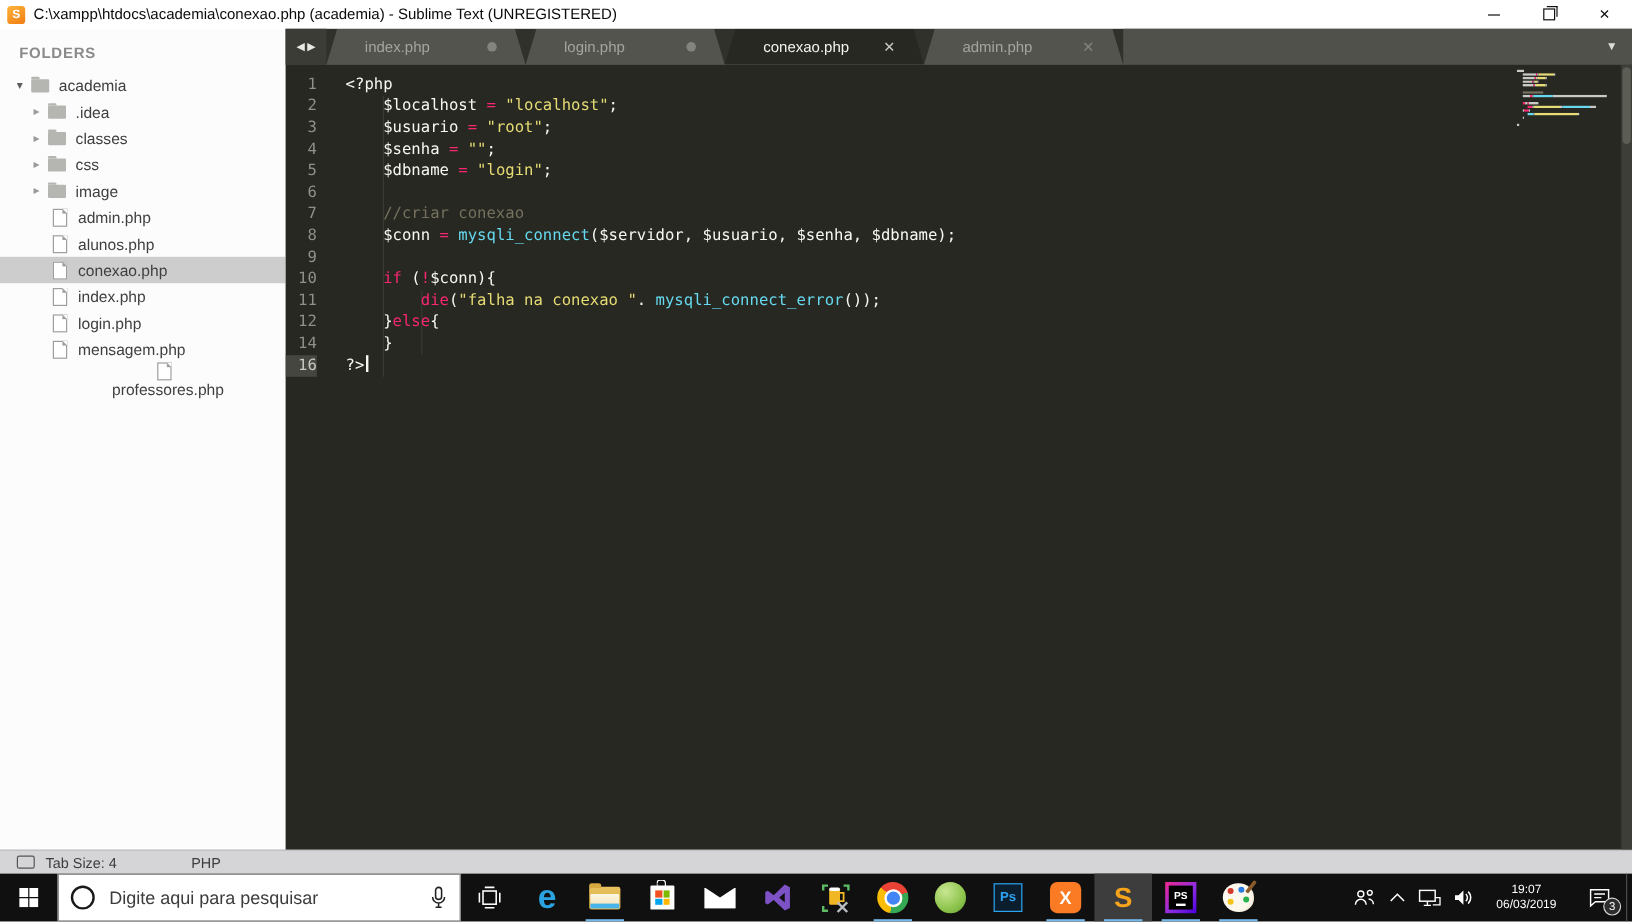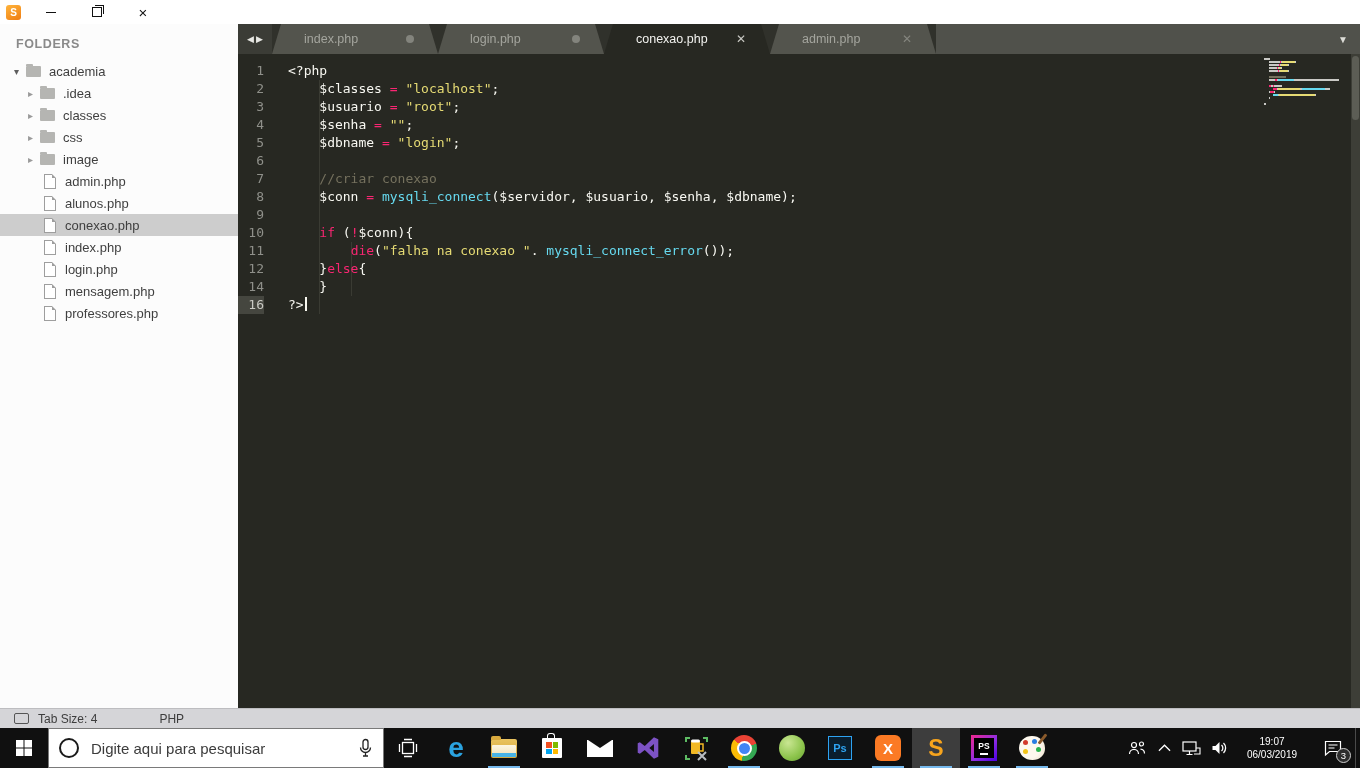--- a/index.html
+++ b/index.html
@@ -132,20 +132,21 @@
     border:1px solid #d0d0d0;color:#fff;font-size:9.5px;display:flex;align-items:center;justify-content:center;box-sizing:border-box;}
   .desk-sliver{width:5px;height:40px;border-left:1px solid #4a4a4a;box-sizing:border-box;flex:none;}
 </style>
 </head>
 <body>
 
 <div class="screen">
 
   <div class="titlebar">
     <span class="title-app-icon">S</span>
+    <span class="title-text">C:\xampp\htdocs\academia\conexao.php (academia) - Sublime Text (UNREGISTERED)</span>
     <div class="win-controls">
       <div class="win-btn">
           <span class="ic-min"></span>
         </div>
       <div class="win-btn">
           <span class="ic-restore"></span>
         </div>
       <div class="win-btn">
           <span class="ic-close">×</span>
         </div>
@@ -199,21 +200,21 @@
             <span>index.php</span>
           </div>
           <div class="tree-item" style="padding-left: 42px;">
             <span class="file-ico"></span>
             <span>login.php</span>
           </div>
           <div class="tree-item" style="padding-left: 42px;">
             <span class="file-ico"></span>
             <span>mensagem.php</span>
           </div>
-          <div class="tree-item" style="padding-left: 42px;">
+          <div class="tree-item" style="padding-left: 42px; flex-direction: column;">
             <span class="file-ico"></span>
             <span>professores.php</span>
           </div>
         </div>
     </div>
 
     <div class="editor-col">
       <div class="tabbar">
         <div class="tab-scroll">
           <span>◀</span>
@@ -240,21 +241,21 @@
         <div class="tab-filler">
           <span>▼</span>
         </div>
       </div>
 
       <div class="editor">
         <div class="indent-guide guide-1"></div>
         <div class="indent-guide guide-2"></div>
         <div class="code-lines" id="code">
             <div class="line"><span class="gutter">1</span><span class="ltext"><span class="seg-w">&lt;?php</span></span></div>
-            <div class="line"><span class="gutter">2</span><span class="ltext"><span class="seg-w">    $classes </span><span class="seg-p">=</span><span class="seg-w"> </span><span class="seg-y">"localhost"</span><span class="seg-w">;</span></span></div>
+            <div class="line"><span class="gutter">2</span><span class="ltext"><span class="seg-w">    $localhost </span><span class="seg-p">=</span><span class="seg-w"> </span><span class="seg-y">"localhost"</span><span class="seg-w">;</span></span></div>
             <div class="line"><span class="gutter">3</span><span class="ltext"><span class="seg-w">    $usuario </span><span class="seg-p">=</span><span class="seg-w"> </span><span class="seg-y">"root"</span><span class="seg-w">;</span></span></div>
             <div class="line"><span class="gutter">4</span><span class="ltext"><span class="seg-w">    $senha </span><span class="seg-p">=</span><span class="seg-w"> </span><span class="seg-y">""</span><span class="seg-w">;</span></span></div>
             <div class="line"><span class="gutter">5</span><span class="ltext"><span class="seg-w">    $dbname </span><span class="seg-p">=</span><span class="seg-w"> </span><span class="seg-y">"login"</span><span class="seg-w">;</span></span></div>
             <div class="line"><span class="gutter">6</span><span class="ltext"></span></div>
             <div class="line"><span class="gutter">7</span><span class="ltext"><span class="seg-g">    //criar conexao</span></span></div>
             <div class="line"><span class="gutter">8</span><span class="ltext"><span class="seg-w">    $conn </span><span class="seg-p">=</span><span class="seg-w"> </span><span class="seg-c">mysqli_connect</span><span class="seg-w">($servidor, $usuario, $senha, $dbname);</span></span></div>
             <div class="line"><span class="gutter">9</span><span class="ltext"></span></div>
             <div class="line"><span class="gutter">10</span><span class="ltext"><span class="seg-w">    </span><span class="seg-p">if</span><span class="seg-w"> (</span><span class="seg-p">!</span><span class="seg-w">$conn){</span></span></div>
             <div class="line"><span class="gutter">11</span><span class="ltext"><span class="seg-w">        </span><span class="seg-p">die</span><span class="seg-w">(</span><span class="seg-y">"falha na conexao "</span><span class="seg-w">. </span><span class="seg-c">mysqli_connect_error</span><span class="seg-w">());</span></span></div>
             <div class="line"><span class="gutter">12</span><span class="ltext"><span class="seg-w">    }</span><span class="seg-p">else</span><span class="seg-w">{</span></span></div>

